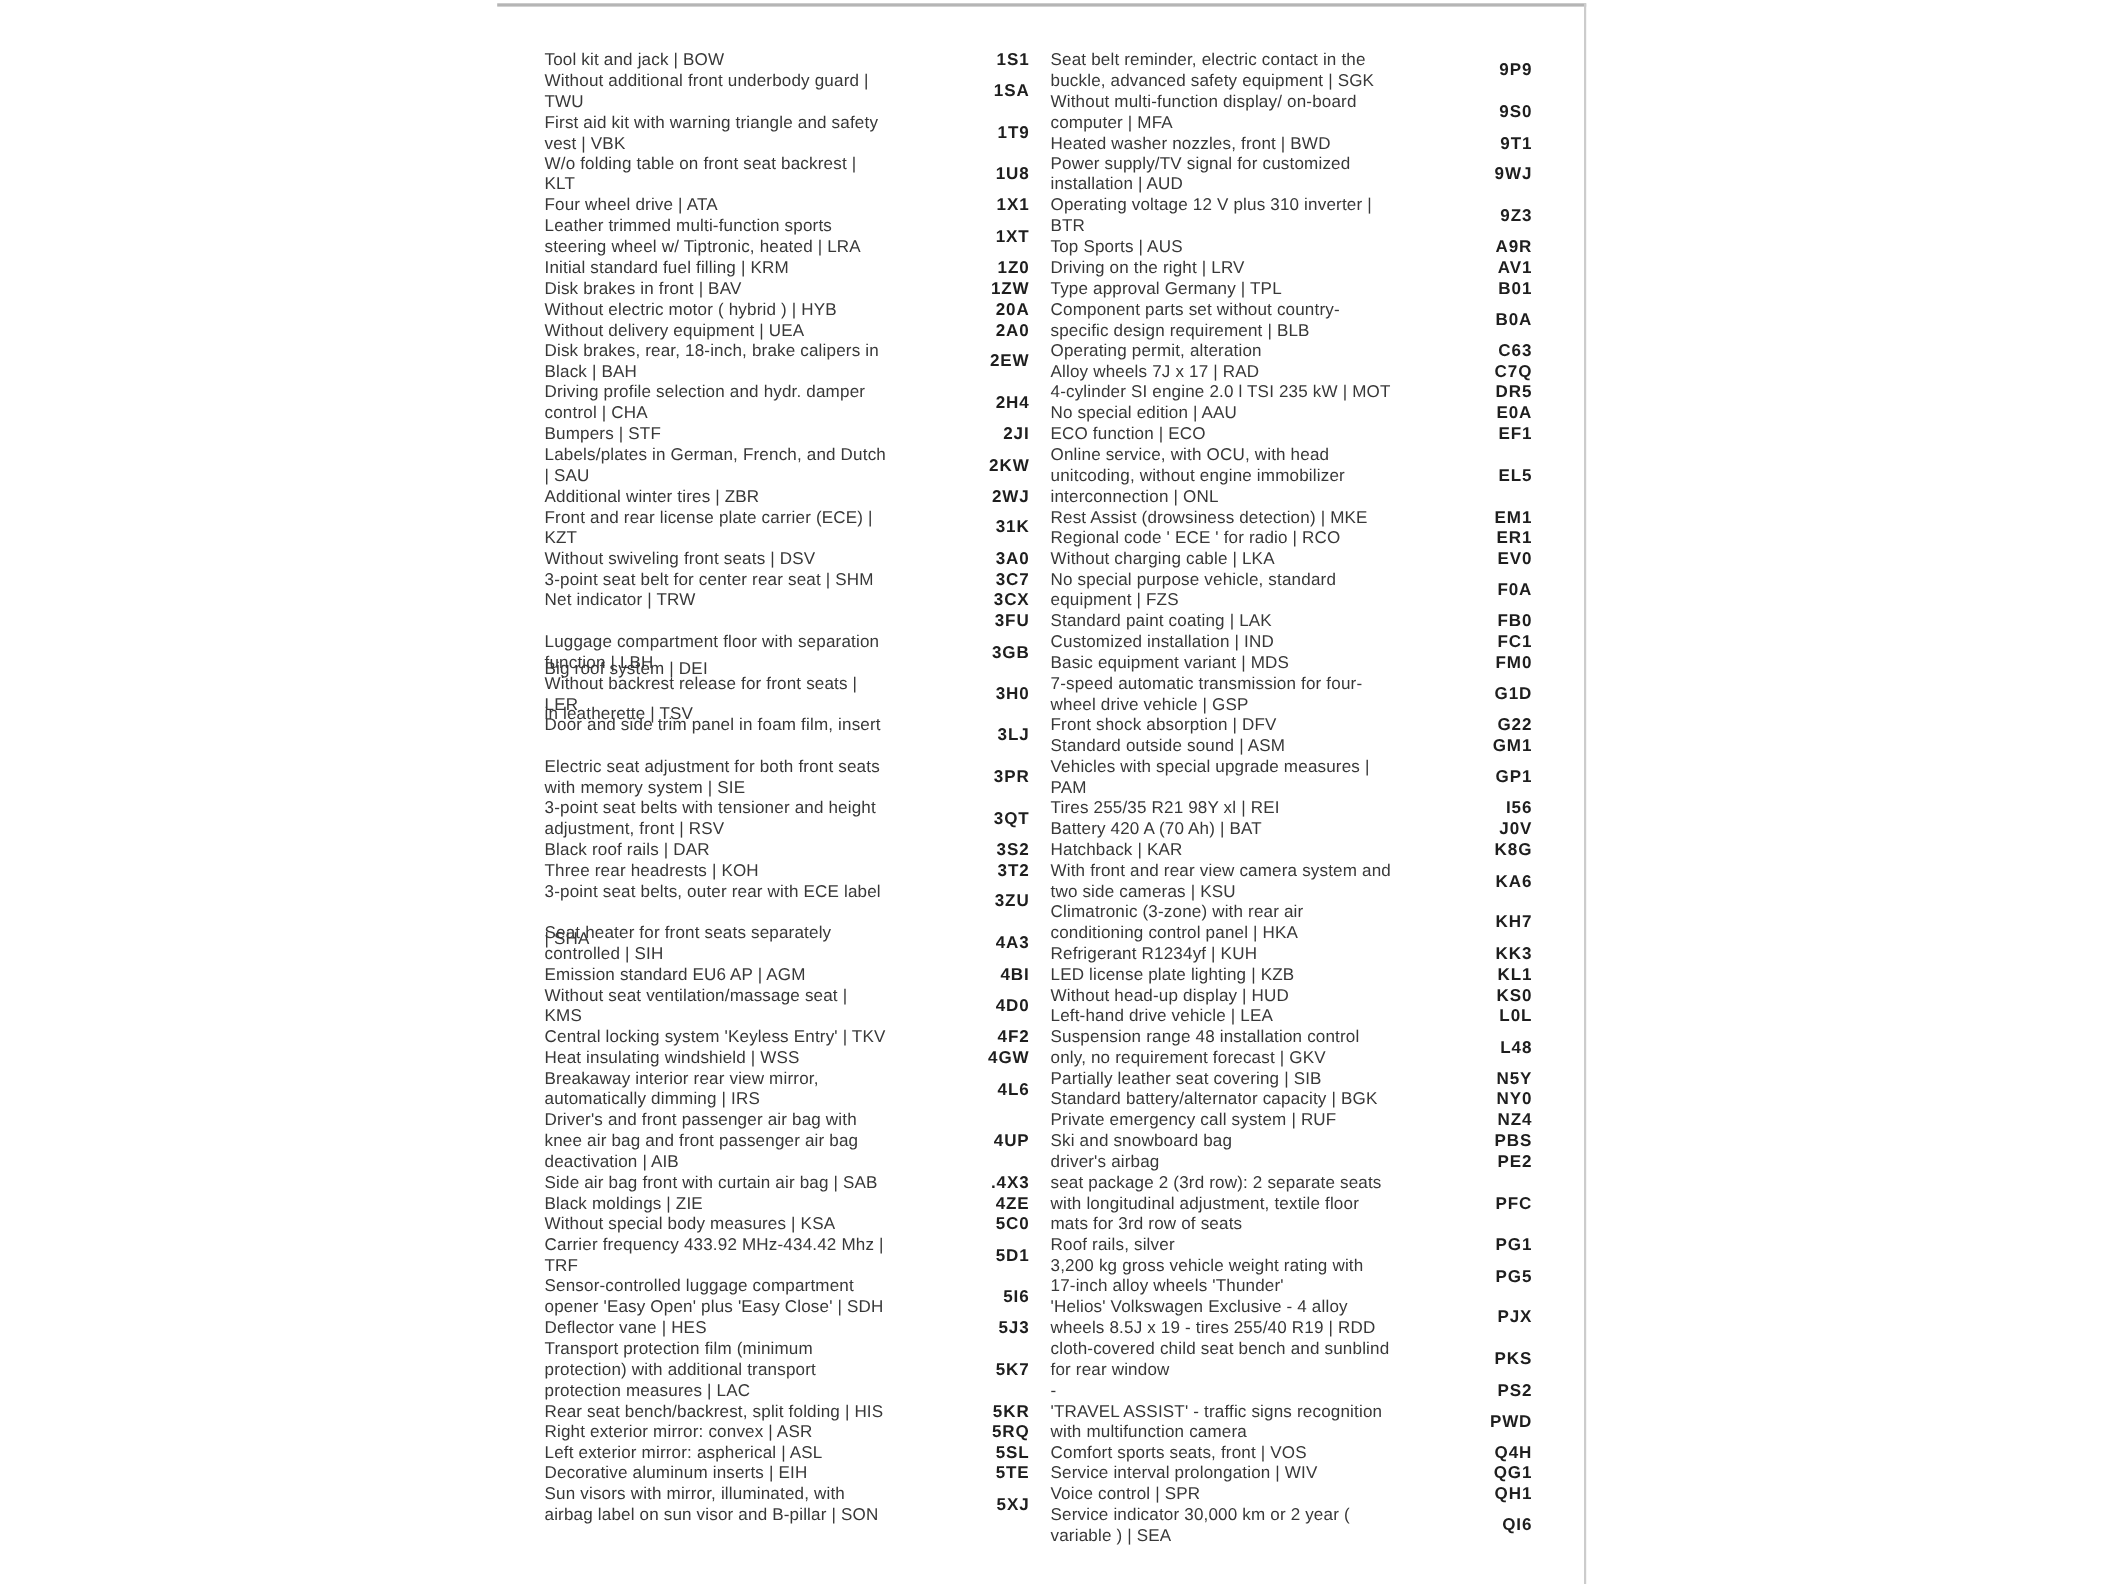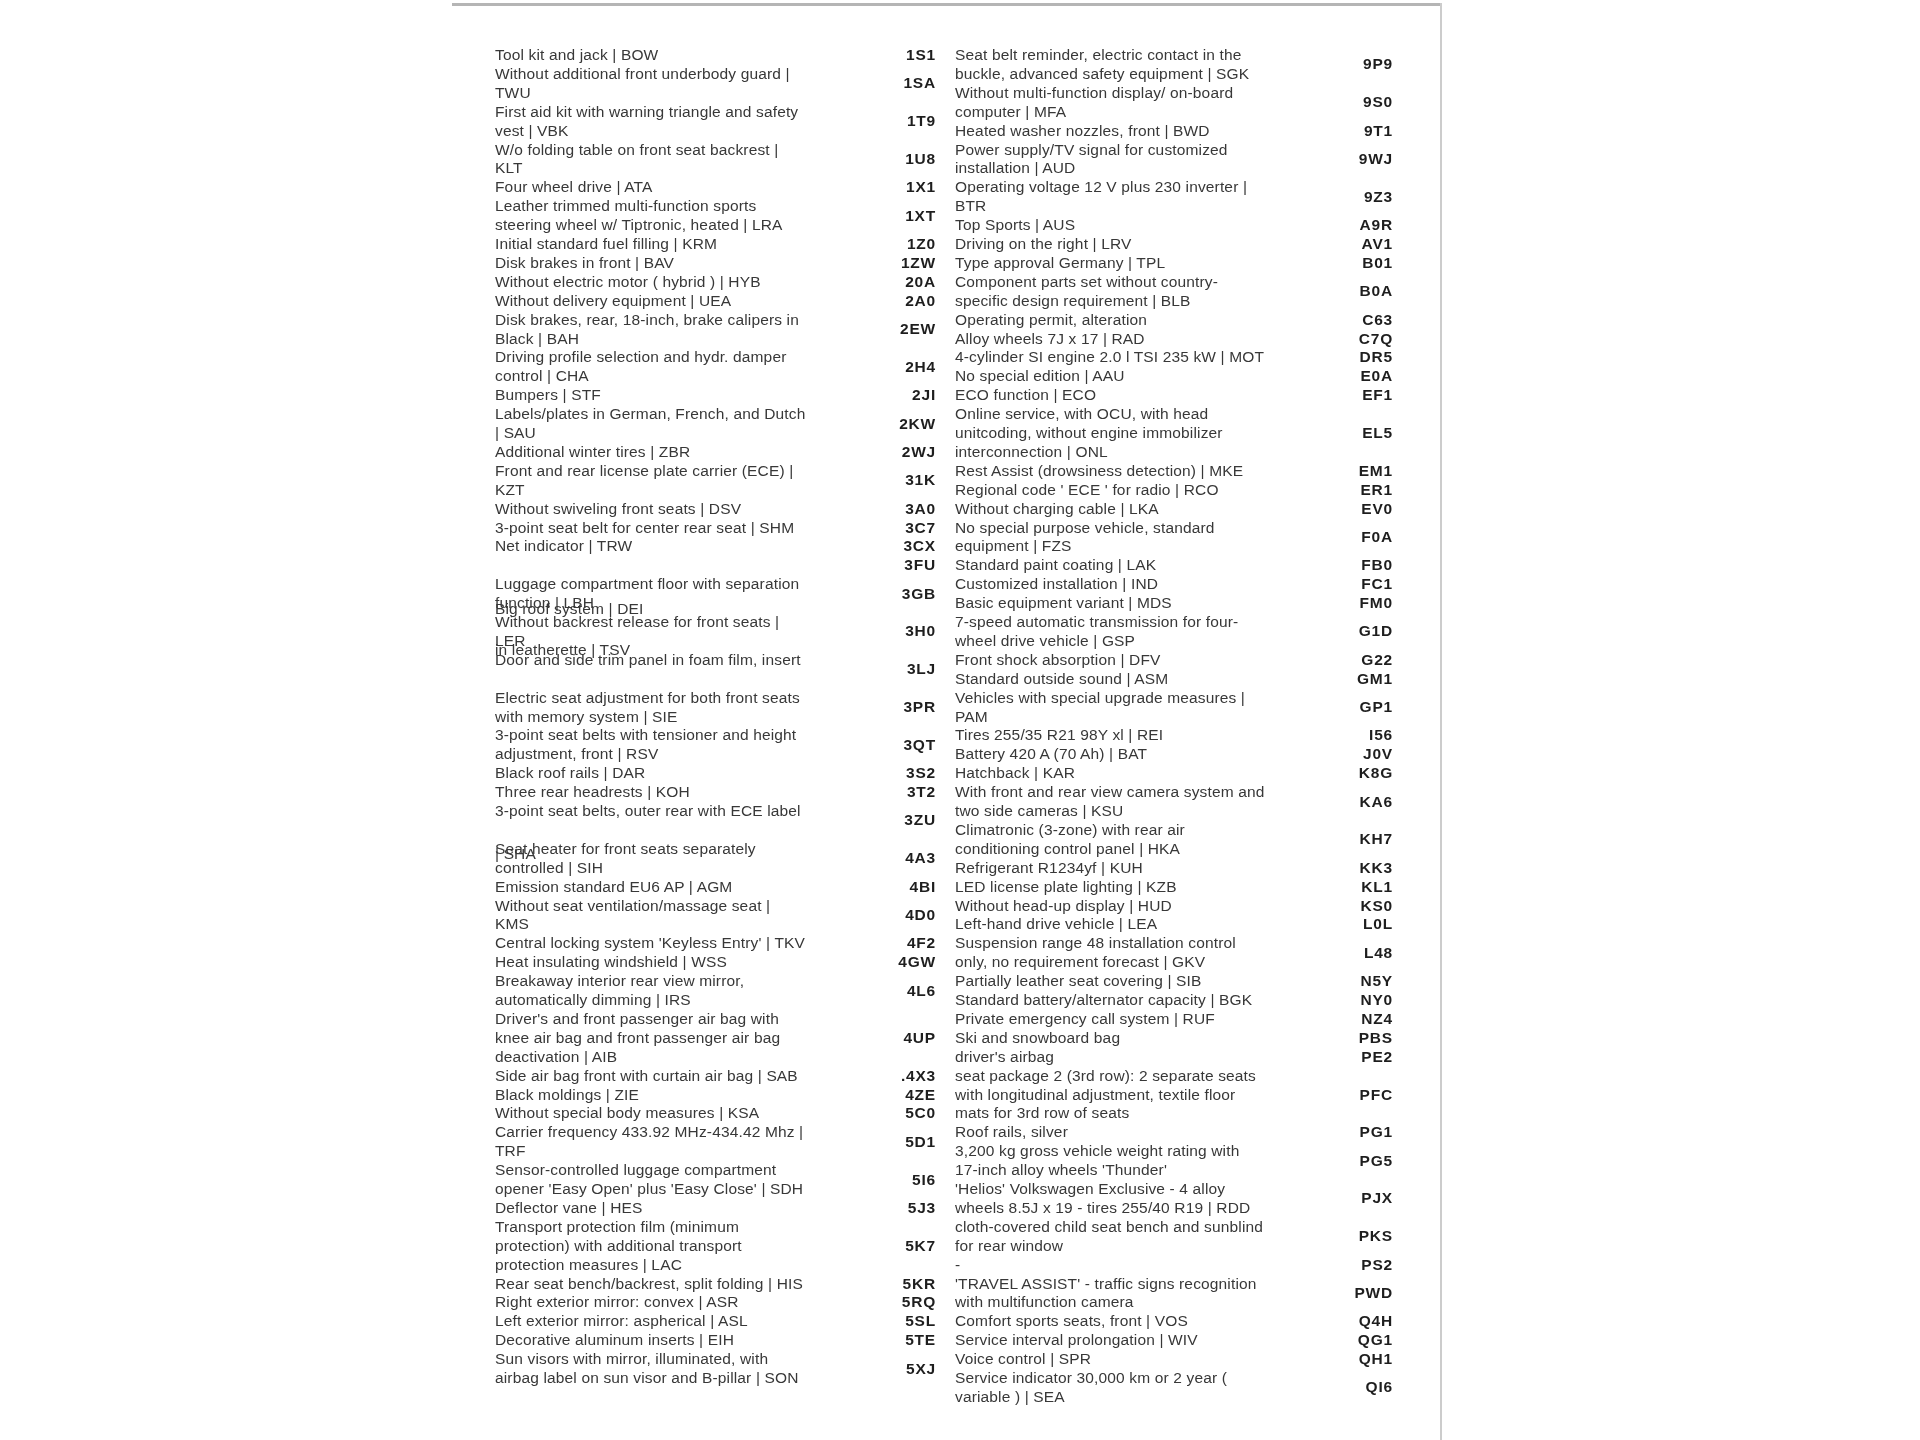--- a/index.html
+++ b/index.html
@@ -193,21 +193,21 @@
       <div class="code-line" style="top: 1358.55px;">5XJ</div>
     </div>
   <div id="mid-desc" class="col">
       <div class="text-line" style="top: 45px;">Seat belt reminder, electric contact in the</div>
       <div class="text-line" style="top: 63.9px;">buckle, advanced safety equipment | SGK</div>
       <div class="text-line" style="top: 82.8px;">Without multi-function display/ on-board</div>
       <div class="text-line" style="top: 101.7px;">computer | MFA</div>
       <div class="text-line" style="top: 120.6px;">Heated washer nozzles, front | BWD</div>
       <div class="text-line" style="top: 139.5px;">Power supply/TV signal for customized</div>
       <div class="text-line" style="top: 158.4px;">installation | AUD</div>
-      <div class="text-line" style="top: 177.3px;">Operating voltage 12 V plus 230 inverter |</div>
+      <div class="text-line" style="top: 177.3px;">Operating voltage 12 V plus 310 inverter |</div>
       <div class="text-line" style="top: 196.2px;">BTR</div>
       <div class="text-line" style="top: 215.1px;">Top Sports | AUS</div>
       <div class="text-line" style="top: 234px;">Driving on the right | LRV</div>
       <div class="text-line" style="top: 252.9px;">Type approval Germany | TPL</div>
       <div class="text-line" style="top: 271.8px;">Component parts set without country-</div>
       <div class="text-line" style="top: 290.7px;">specific design requirement | BLB</div>
       <div class="text-line" style="top: 309.6px;">Operating permit, alteration</div>
       <div class="text-line" style="top: 328.5px;">Alloy wheels 7J x 17 | RAD</div>
       <div class="text-line" style="top: 347.4px;">4-cylinder SI engine 2.0 l TSI 235 kW | MOT</div>
       <div class="text-line" style="top: 366.3px;">No special edition | AAU</div>

